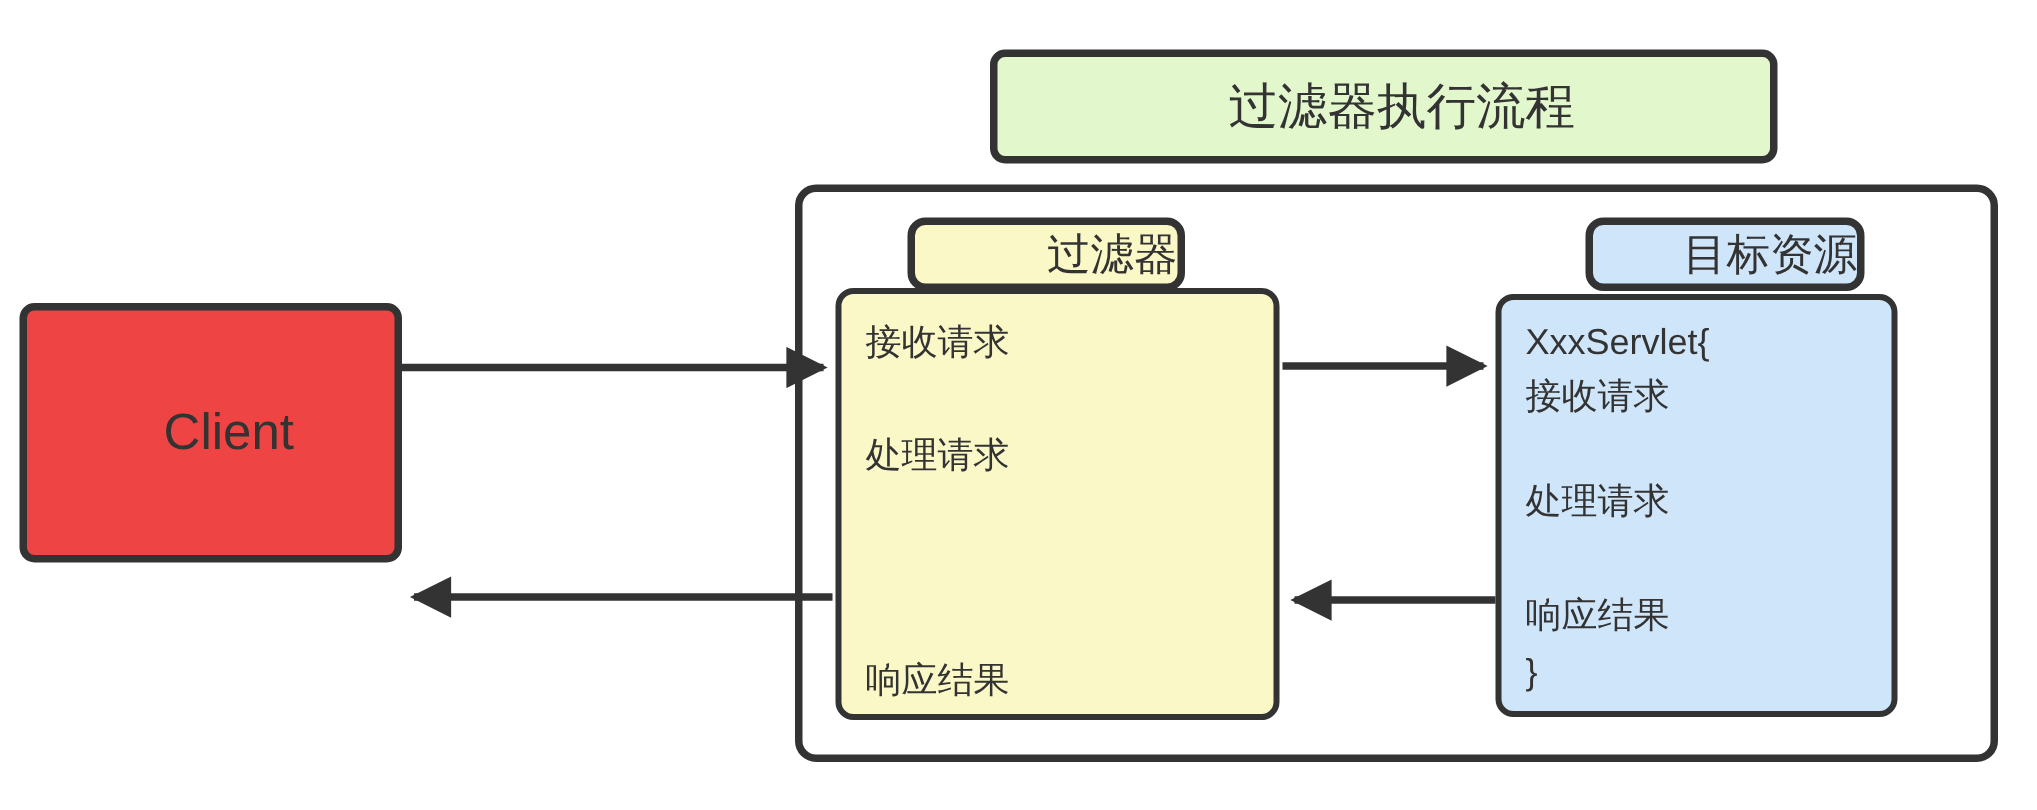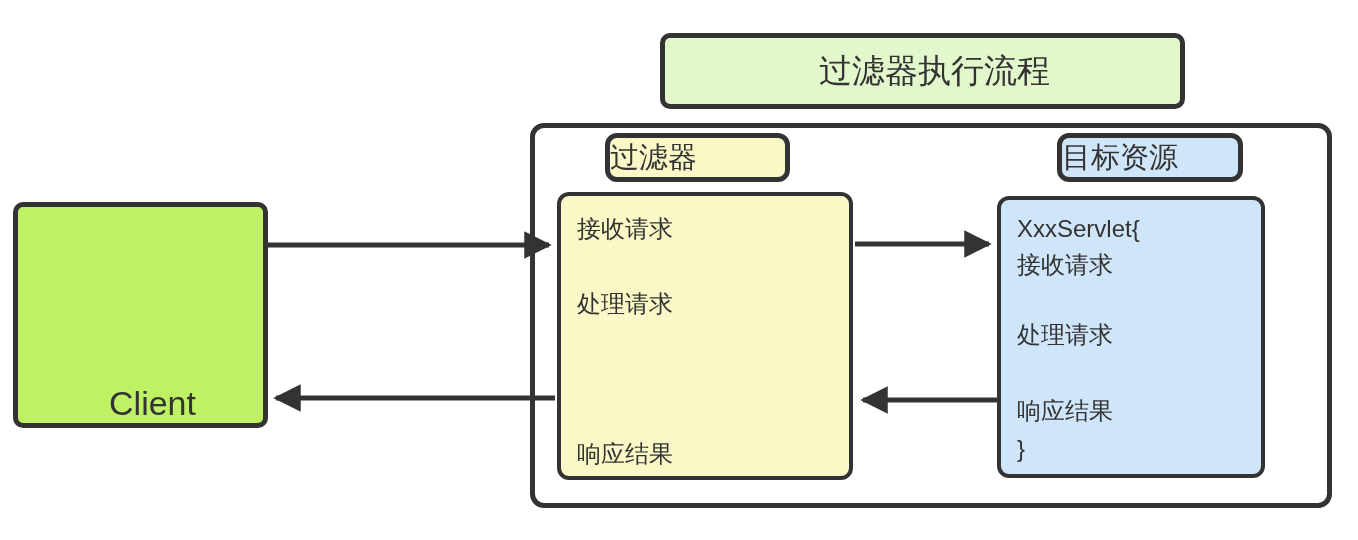--- a/index.html
+++ b/index.html
@@ -32,46 +32,47 @@
     border-radius: 10px;
     display: flex;
     align-items: center;
     justify-content: center;
     font-size: 33px;
   }
   .client-box {
     left: 13px;
     top: 202px;
     width: 255px;
-    height: 226px;
-    background: #bef264;
+    height: 173px;
+    background: #ef4444;
     border-radius: 10px;
     display: flex;
-    align-items: flex-end;
+    align-items: center;
     justify-content: center;
     font-size: 34px;
   }
   .flow-container {
     left: 530px;
     top: 123px;
     width: 802px;
     height: 385px;
     background: #ffffff;
     border-radius: 14px;
   }
   .tag {
     position: absolute;
     box-sizing: border-box;
     border: 5px solid #333333;
     border-radius: 12px;
     display: flex;
     align-items: center;
-    justify-content: flex-start;
+    justify-content: flex-end;
     font-size: 29px;
     z-index: 2;
+    margin-top: 12px;
   }
   .filter-tag {
     left: 605px;
     top: 133px;
     width: 185px;
     height: 49px;
     background: #fbf8c7;
   }
   .target-tag {
     left: 1057px;

